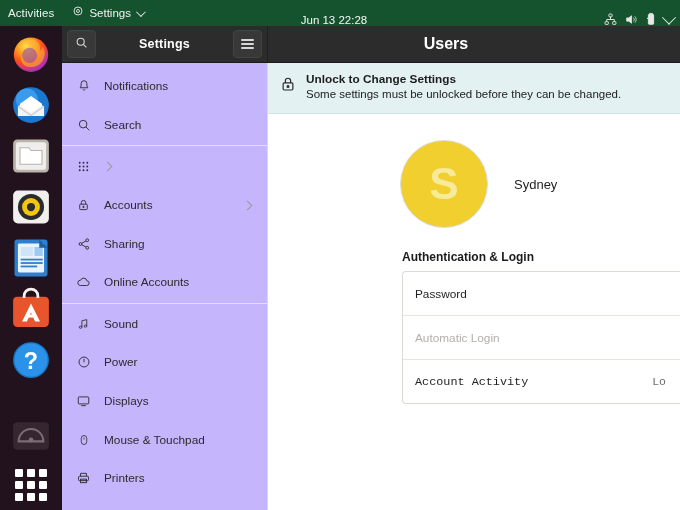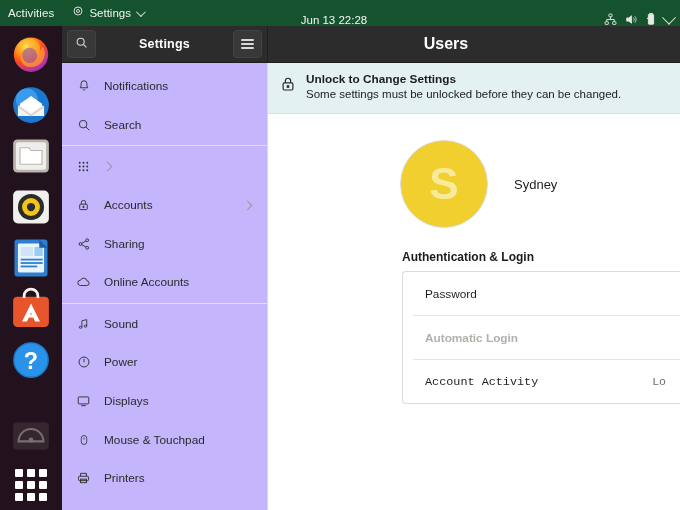--- a/index.html
+++ b/index.html
@@ -303,34 +303,33 @@
     margin-bottom: 7px;
   }
   .listbox {
     margin-left: 134px;
     margin-right: 0;
     border: 1px solid #dcdad5;
     border-right: none;
     border-radius: 4px 0 0 4px;
     background: #ffffff;
     overflow: hidden;
-    padding-left: 10px;
   }
   .list-row {
     height: 43px;
     display: flex;
     align-items: center;
     justify-content: space-between;
     padding: 0 14px 0 12px;
     border-bottom: 1px solid #e6e4df;
     font-size: 11.8px;
     color: #1f1f1f;
   }
   .list-row:last-child { border-bottom: none; font-family: Liberation Mono, monospace; }
-  .list-row.disabled { color: #b2b0ab; font-weight: bold; }
+  .list-row.disabled { color: #b2b0ab; }
   .list-row .row-value {
     color: #6d6d6d;
     font-size: 11.5px;
     white-space: nowrap;
   }
 
   .watermark {
     position: absolute;
     right: 6px;
     bottom: 4px;

